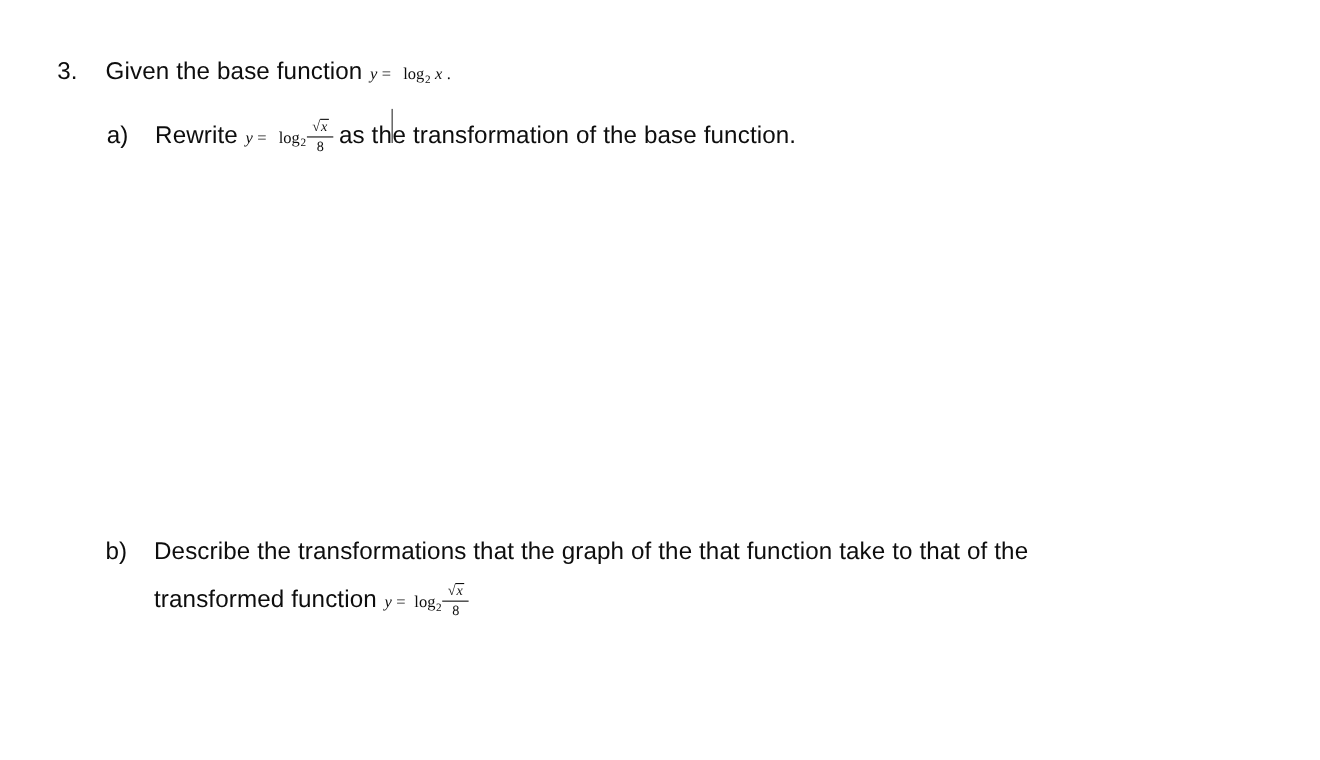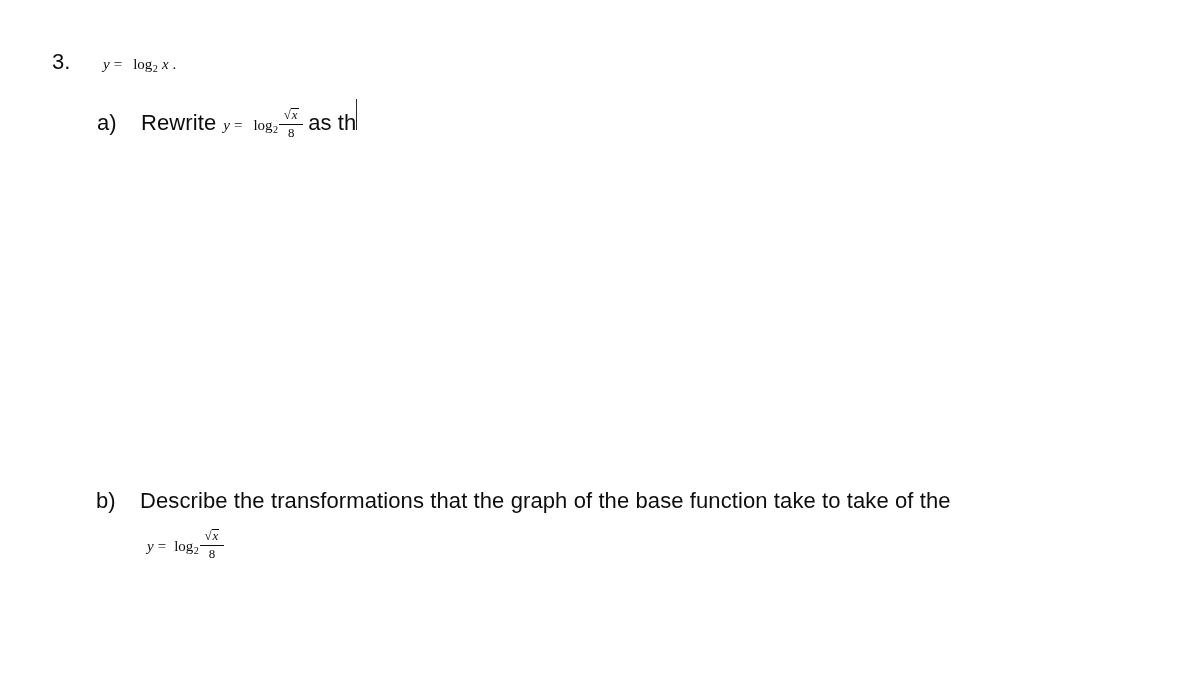--- a/index.html
+++ b/index.html
@@ -132,20 +132,21 @@
   #row-q3b-2   { left: 140px; top: 531px; }
 </style>
 </head>
 <body>
 
 <div class="page">
 
   <div class="q-row" id="row-q3">
     <span class="marker marker-num">3.</span>
 
+    <span class="prose">Given the  base function</span>
 
     <span class="mspace"></span>
 
     <span class="math">
       <span class="mi">y</span><span class="mo">=</span><span class="mspace"></span><span class="mop">log</span><span class="msub">2</span><span class="mspace-sm"></span><span class="mi">x</span><span class="mspace-sm"></span><span class="mop">.</span>
     </span>
   </div>
 
   <div class="q-row" id="row-q3a">
     <span class="marker marker-alpha">a)</span>
@@ -161,28 +162,30 @@
         </span>
         <span class="bar"></span>
         <span class="den">8</span>
       </span>
     </span>
 
     <span class="mspace-sm"></span>
 
     <span class="prose">as th</span>
       <span class="caret"></span>
+      <span class="prose">e transformation of the base function.</span>
   </div>
 
   <div class="q-row" id="row-q3b">
     <span class="marker marker-alpha">b)</span>
-    <span class="prose">Describe the transformations that the graph of the base function take to take of the</span>
+    <span class="prose">Describe the transformations that the graph of the that function take to that of the</span>
   </div>
 
   <div class="q-row" id="row-q3b-2">
+    <span class="prose">transformed function</span>
 
     <span class="mspace"></span>
 
     <span class="math">
       <span class="mi">y</span><span class="mo">=</span><span class="mspace-sm"></span><span class="mop">log</span><span class="msub">2</span><span class="frac">
         <span class="num">
           <span class="sqrt"><span class="radical">√</span><span class="radicand">x</span></span>
         </span>
         <span class="bar"></span>
         <span class="den">8</span>

